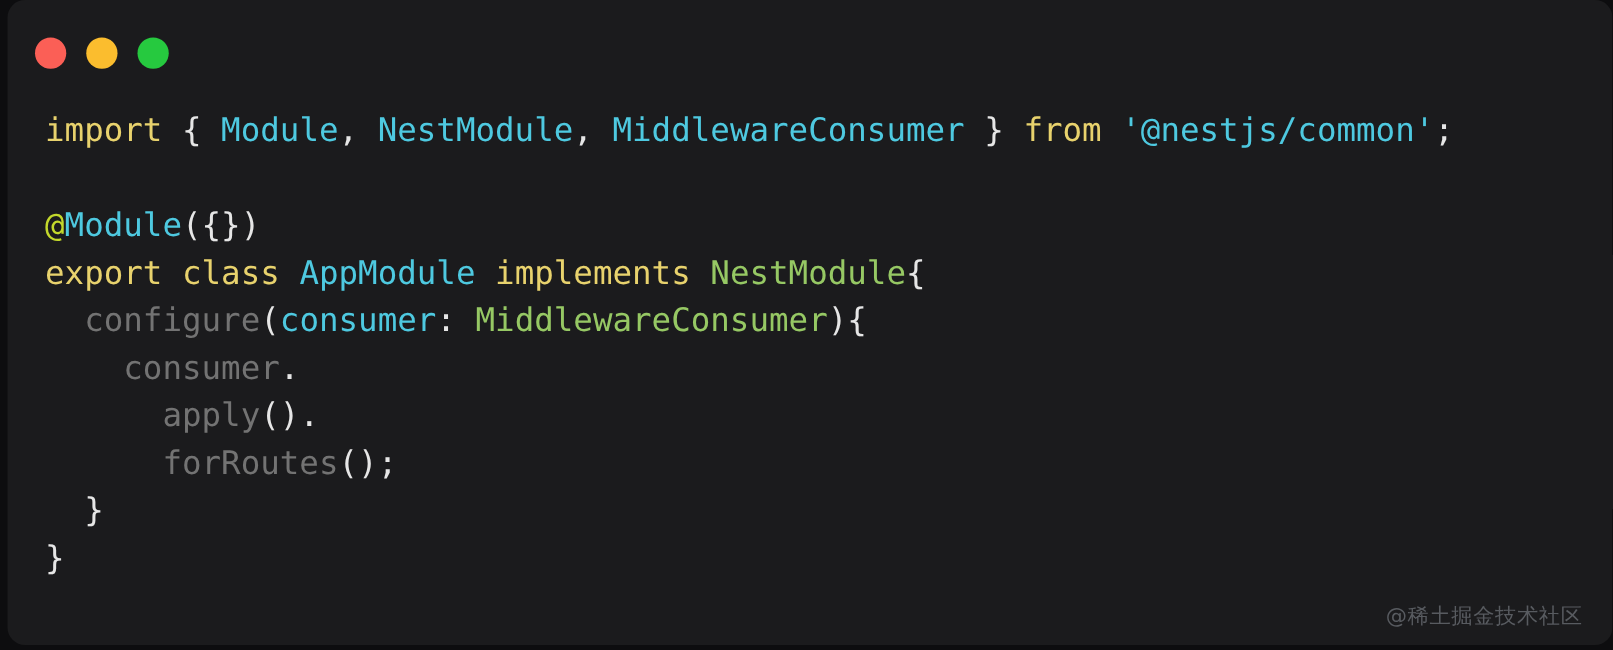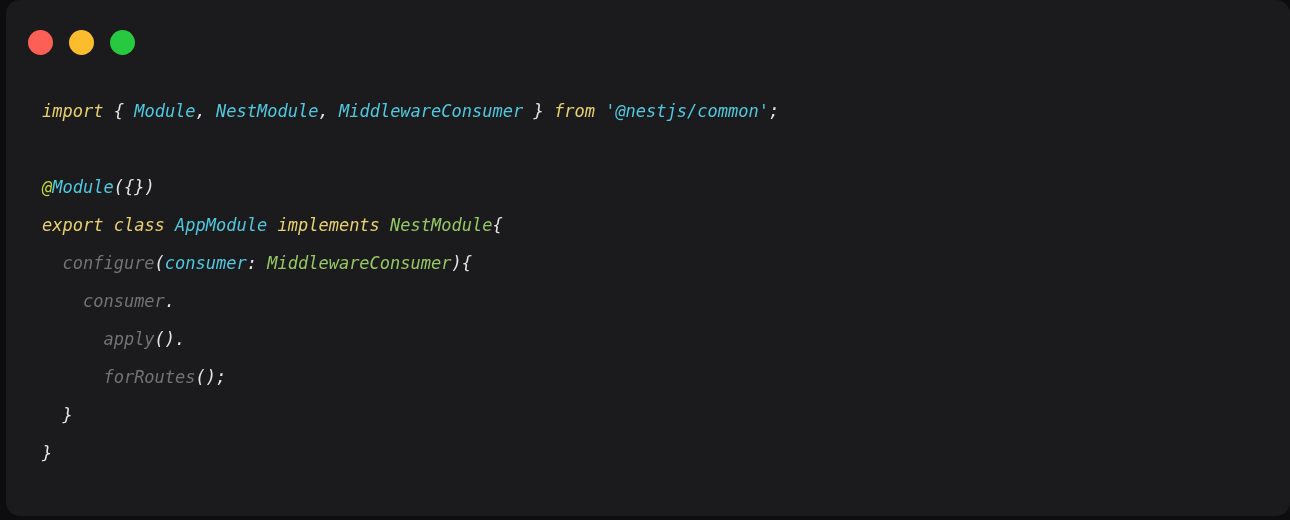--- a/index.html
+++ b/index.html
@@ -64,29 +64,28 @@
   
   #code-area {
     position: absolute;
     left: 0;
     top: 84px;
     right: 0;
     bottom: 0;
     padding: 0;
   }
   pre.code-block {
-    margin: 8px;
+    margin: 2px;
     padding: 0 0 0 28px;
     font-family: "DejaVu Sans Mono", "Liberation Mono", monospace;
-    font-size: 17px;
+    font-size: 26px;
     line-height: 38px;
     letter-spacing: 0px;
     white-space: pre;
     color: #e8e8e8;
-    font-style: italic;
     -webkit-font-smoothing: antialiased;
   }
   .ln { display: block; height: 38px; }
 
   
   .tok-kw      { color: #e8d26d; }   
   .tok-type    { color: #4ec9e0; }   
   .tok-green   { color: #96c864; }   
   .tok-at      { color: #c3d82c; }   
   .tok-fn      { color: #737373; }   
@@ -118,15 +117,16 @@
         <span class="dot close" style="background: rgb(251, 95, 86);"></span>
         <span class="dot minimize" style="background: rgb(251, 189, 46);"></span>
         <span class="dot maximize" style="background: rgb(38, 201, 63);"></span>
       </div>
     </div>
 
     <div id="code-area">
       <pre class="code-block" id="code-block"><span class="ln"><span class="tok-kw">import</span><span class="tok-punct"> </span><span class="tok-punct">{</span><span class="tok-punct"> </span><span class="tok-type">Module</span><span class="tok-punct">,</span><span class="tok-punct"> </span><span class="tok-type">NestModule</span><span class="tok-punct">,</span><span class="tok-punct"> </span><span class="tok-type">MiddlewareConsumer</span><span class="tok-punct"> </span><span class="tok-punct">}</span><span class="tok-punct"> </span><span class="tok-kw">from</span><span class="tok-punct"> </span><span class="tok-str">'@nestjs/common'</span><span class="tok-punct">;</span></span><span class="ln">​</span><span class="ln"><span class="tok-at">@</span><span class="tok-type">Module</span><span class="tok-punct">({})</span></span><span class="ln"><span class="tok-kw">export</span><span class="tok-punct"> </span><span class="tok-kw">class</span><span class="tok-punct"> </span><span class="tok-type">AppModule</span><span class="tok-punct"> </span><span class="tok-kw">implements</span><span class="tok-punct"> </span><span class="tok-green">NestModule</span><span class="tok-punct">{</span></span><span class="ln"><span class="tok-punct">  </span><span class="tok-fn">configure</span><span class="tok-punct">(</span><span class="tok-var">consumer</span><span class="tok-punct">:</span><span class="tok-punct"> </span><span class="tok-green">MiddlewareConsumer</span><span class="tok-punct">){</span></span><span class="ln"><span class="tok-punct">    </span><span class="tok-fn">consumer</span><span class="tok-punct">.</span></span><span class="ln"><span class="tok-punct">      </span><span class="tok-fn">apply</span><span class="tok-punct">().</span></span><span class="ln"><span class="tok-punct">      </span><span class="tok-fn">forRoutes</span><span class="tok-punct">();</span></span><span class="ln"><span class="tok-punct">  </span><span class="tok-punct">}</span></span><span class="ln"><span class="tok-punct">}</span></span></pre>
     </div>
 
+    <div id="watermark">@稀土掘金技术社区</div>
 
   </div>
 </div>
 
 </body></html>

